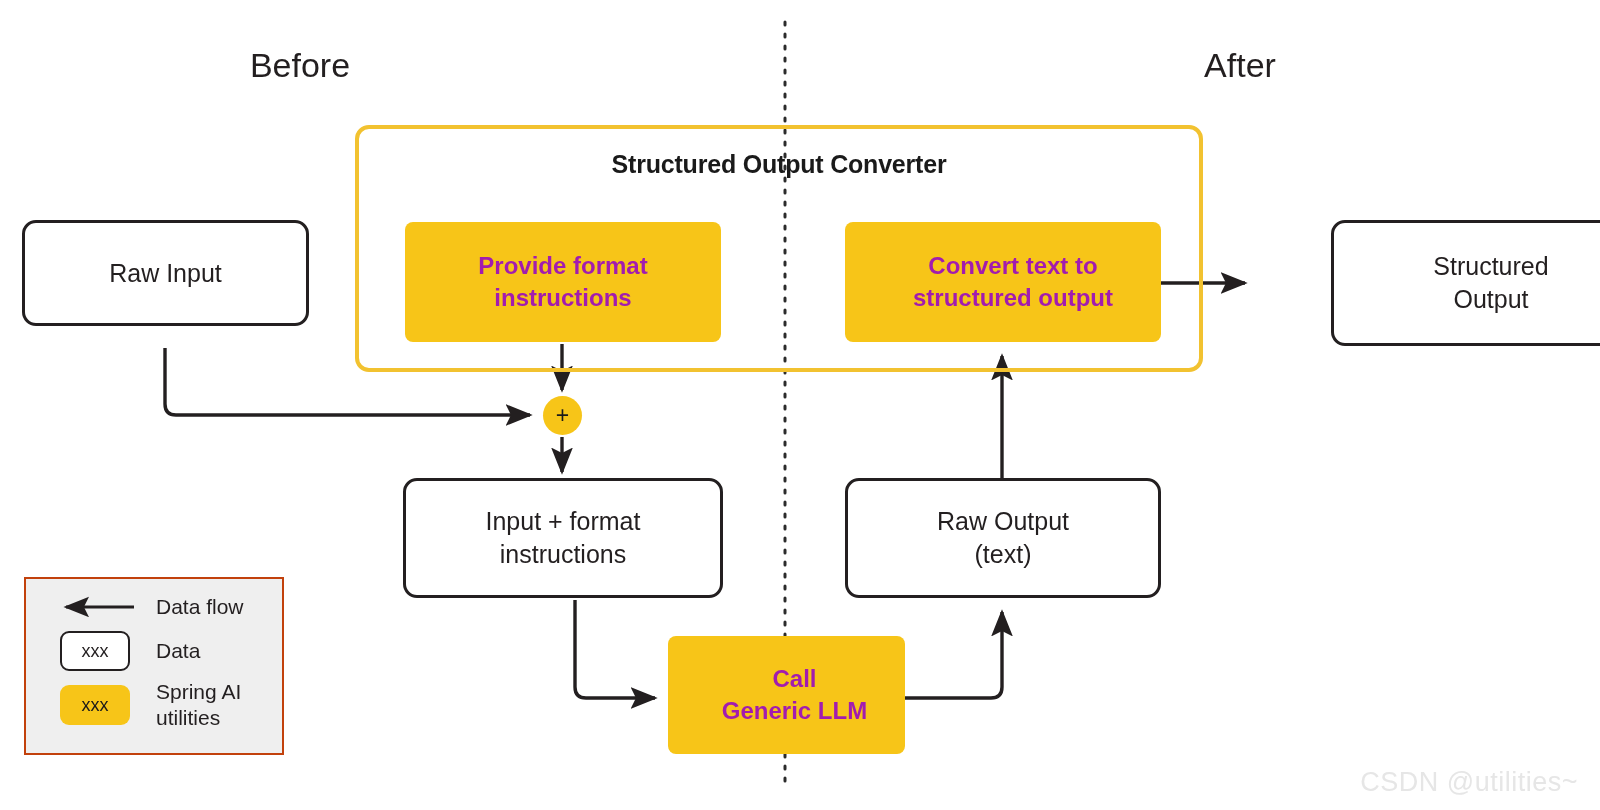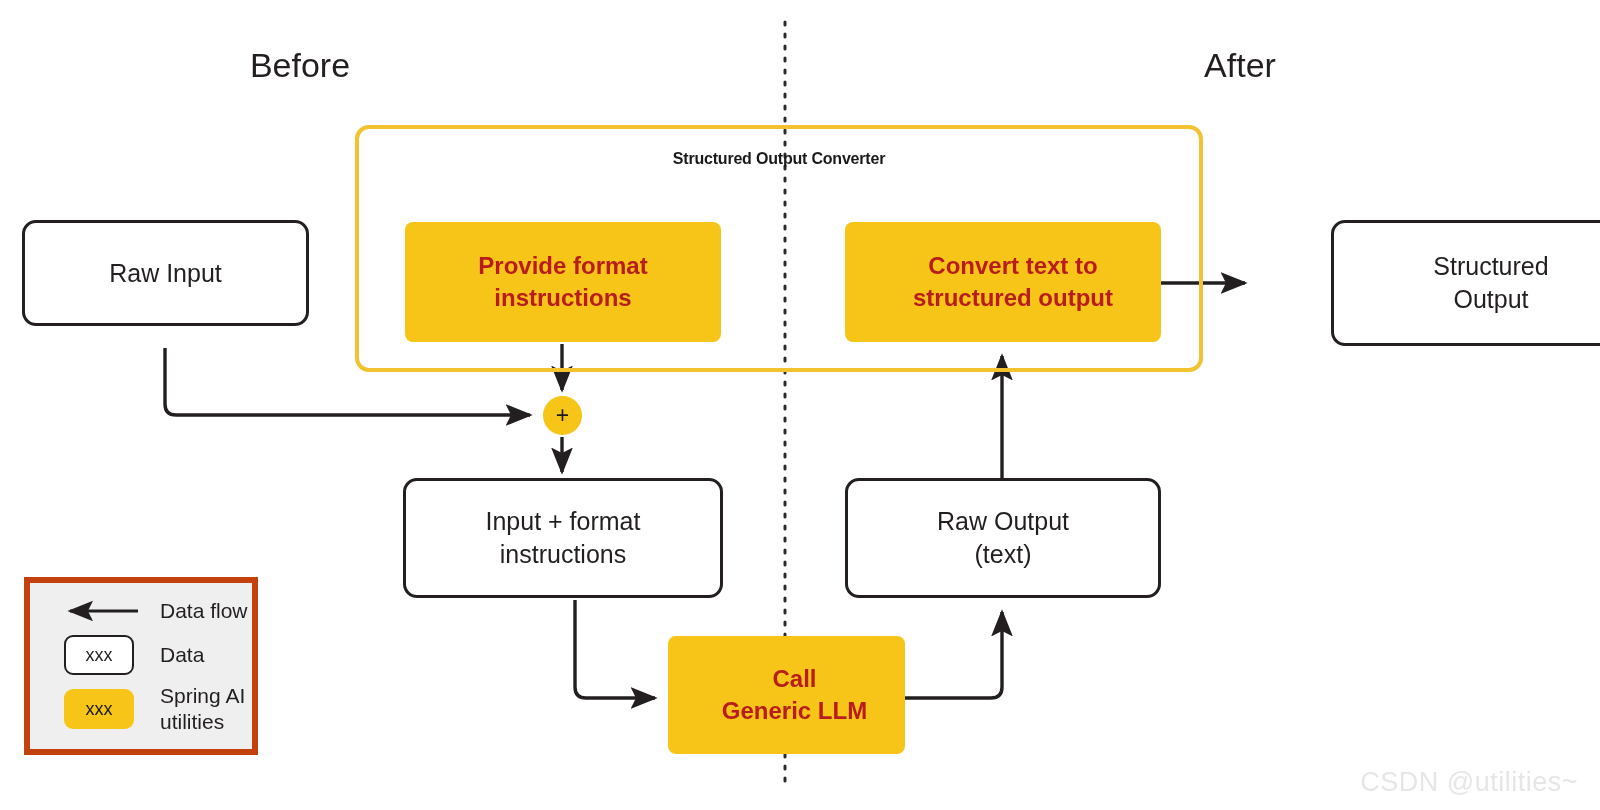--- a/index.html
+++ b/index.html
@@ -47,21 +47,21 @@
     border-radius: 14px;
     box-sizing: border-box;
     background: transparent;
   }
   .converter-title {
     position: absolute;
     left: 355px;
     top: 150px;
     width: 848px;
     text-align: center;
-    font-size: 16px;
+    font-size: 25px;
     font-weight: bold;
     color: #1a1a1a;
     letter-spacing: -0.2px;
   }
 
   .node {
     position: absolute;
     box-sizing: border-box;
     display: flex;
     align-items: center;
@@ -75,21 +75,21 @@
     border-radius: 14px;
     font-size: 25px;
     color: #231f20;
   }
   .node.util {
     background: #F7C518;
     border: none;
     border-radius: 8px;
     font-size: 24px;
     font-weight: bold;
-    color: #b91c1c;
+    color: #a21caf;
   }
 
   #node-raw-input      { left: 22px;  top: 220px; width: 287px; height: 106px; }
   #node-provide-format { left: 405px; top: 222px; width: 316px; height: 120px; }
   #node-convert-text   { left: 845px; top: 222px; width: 316px; height: 120px; }
   #node-structured-out { left: 1331px;top: 220px; width: 320px; height: 126px; }
   #node-input-format   { left: 403px; top: 478px; width: 320px; height: 120px; }
   #node-raw-output     { left: 845px; top: 478px; width: 316px; height: 120px; }
   #node-call-llm       { left: 668px; top: 636px; width: 237px; height: 118px; padding-left: 16px; }
 
@@ -107,24 +107,24 @@
     font-size: 23px;
     color: #1a1a1a;
     font-weight: 500;
     line-height: 1;
   }
 
   .legend {
     position: absolute;
     left: 24px;
     top: 577px;
-    width: 234px;
+    width: 260px;
     height: 178px;
     background: #efefef;
-    border: 6px solid #c2410c;
+    border: 2px solid #c2410c;
     box-sizing: border-box;
   }
   .legend-row {
     position: absolute;
     display: flex;
     align-items: center;
   }
   #legend-row-flow { left: 26px; top: 15px; }
   #legend-row-data { left: 26px; top: 52px; }
   #legend-row-util { left: 26px; top: 100px; }

